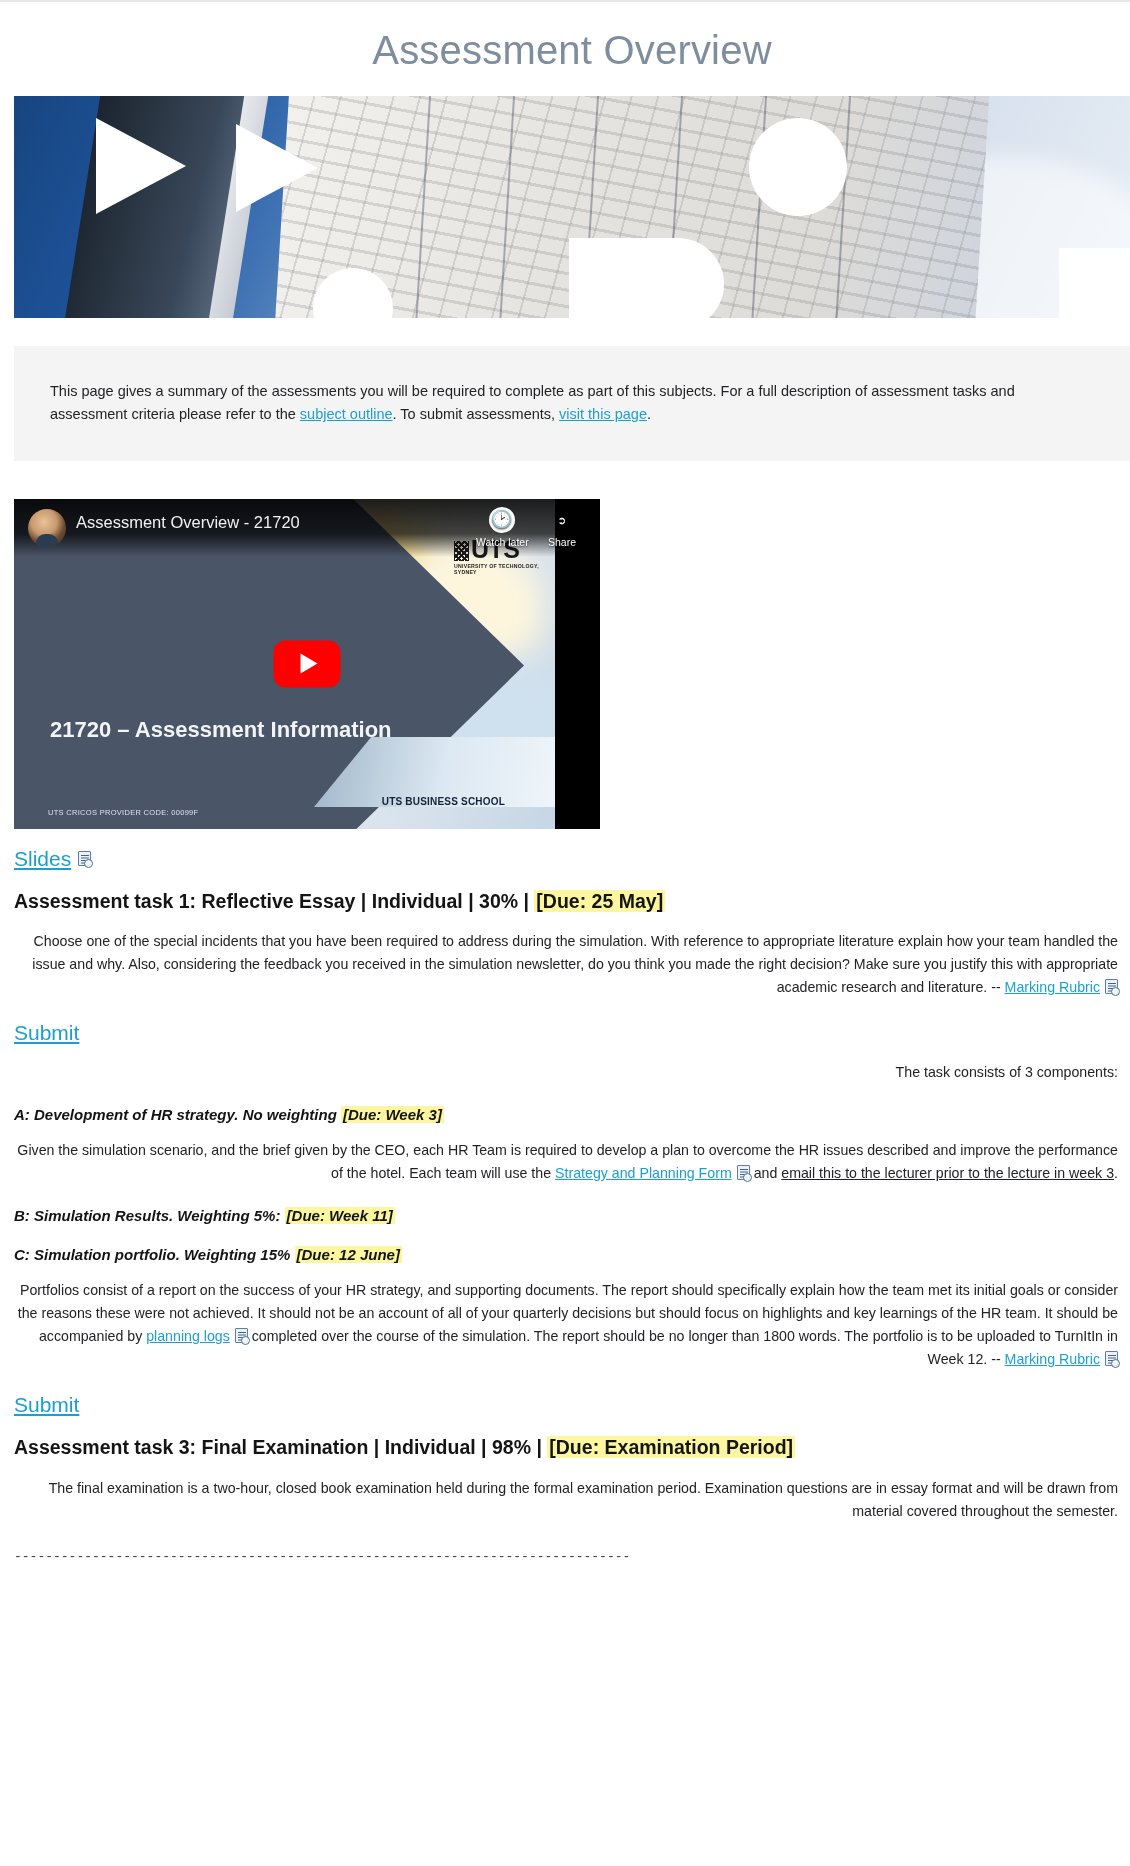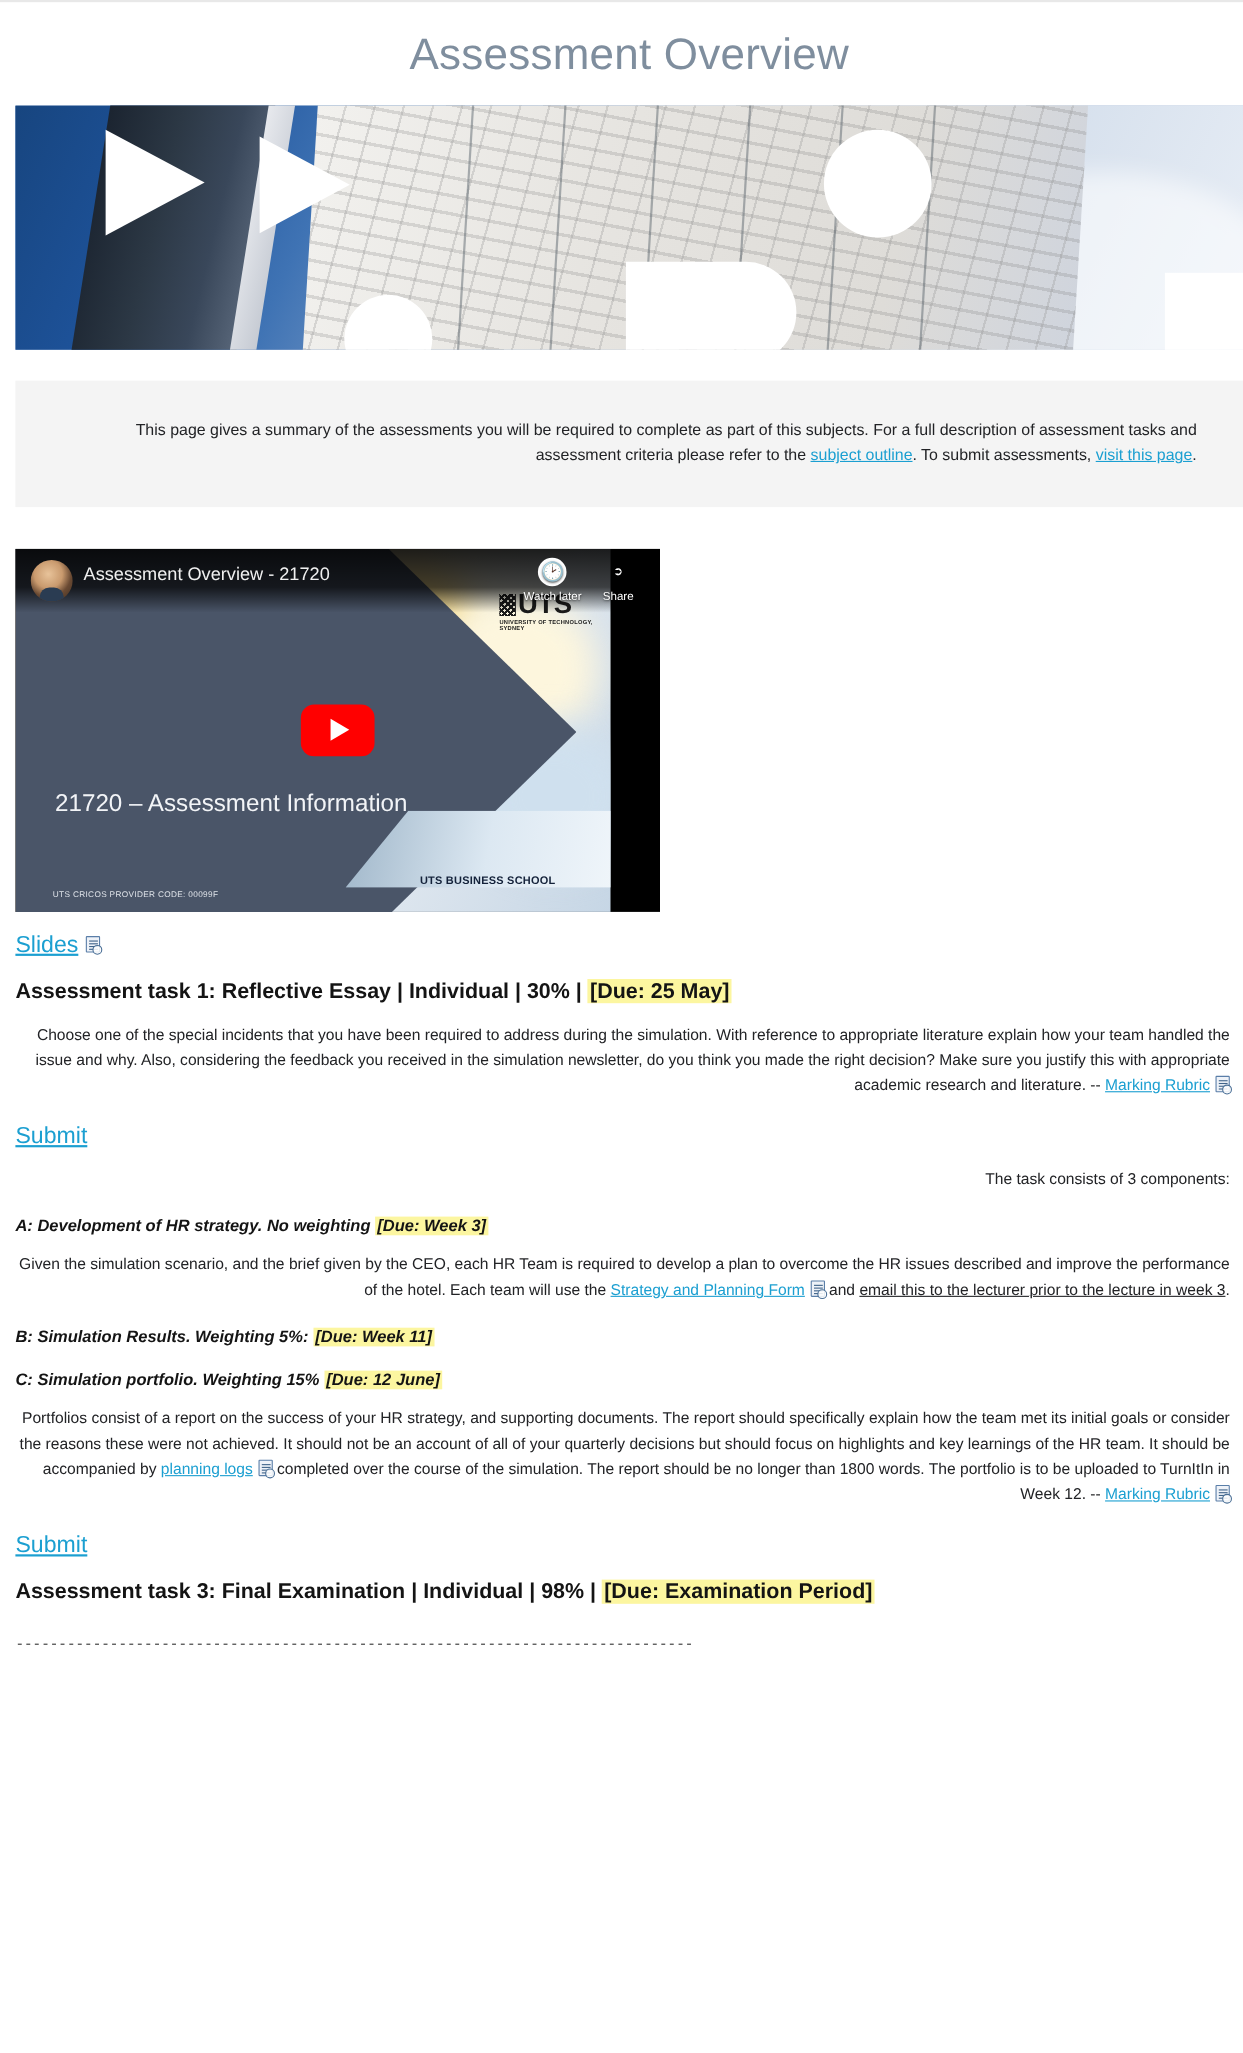--- a/index.html
+++ b/index.html
@@ -99,21 +99,20 @@
     width: 1116px;
     background: #f4f4f4;
     padding: 34px 42px 34px 36px;
   }
   .intro-text {
     font-size: 14.5px;
     line-height: 1.62;
     color: #222326;
     margin: 0;
     font-family: "Liberation Sans", sans-serif;
-    text-align: right;
   }
   a.link {
     color: #1b9fd1;
     text-decoration: underline;
   }
 
   
   .video-wrap {
     position: relative;
     margin: 38px 0 0 14px;
@@ -239,21 +238,21 @@
     left: 27px; top: 13px;
     border-style: solid;
     border-width: 10.5px 0 10.5px 17px;
     border-color: transparent transparent transparent #fff;
   }
   .vid-slide-title {
     position: absolute;
     left: 36px; top: 218px;
     color: #f2f4f7;
     font-size: 22px;
-    font-weight: 400;
+    font-weight: 700;
     z-index: 8;
     font-family: "Liberation Sans", sans-serif;
   }
   .vid-cricos {
     position: absolute;
     left: 34px; bottom: 12px;
     color: #dfe3e9;
     font-size: 7.5px;
     letter-spacing: 0.3px;
     z-index: 8;
@@ -458,17 +457,18 @@
     
     <h3 class="sub-head"><span>C: Simulation portfolio. Weighting 15% </span><span class="hl">[Due: 12 June]</span></h3>
 
     <p class="body-text"><span>Portfolios consist of a report on the success of your HR strategy, and supporting documents. The report should specifically explain how the team met its initial goals or consider the reasons these were not achieved. It should not be an account of all of your quarterly decisions but should focus on highlights and key learnings of the HR team. It should be accompanied by </span><a class="link" href="#">planning logs</a><span class="doc-icon doc-icon-inline"></span><span> completed over the course of the simulation. The report should be no longer than 1800 words. The portfolio is to be uploaded to TurnItIn in Week 12. -- </span><a class="link" href="#">Marking Rubric</a><span class="doc-icon doc-icon-inline"></span></p>
 
     <a class="submit-link" href="#">Submit</a>
 
     
     <h2 class="task-head"><span>Assessment task 3: Final Examination | Individual | 98% | </span><span class="hl">[Due: Examination Period]</span></h2>
 
+    <p class="body-text">The final examination is a two-hour, closed book examination held during the formal examination period. Examination questions are in essay format and will be drawn from material covered throughout the semester.</p>
 
     <div class="dashed-rule">-------------------------------------------------------------------------------</div>
 
   </div>
 </div>
 
 </body></html>

